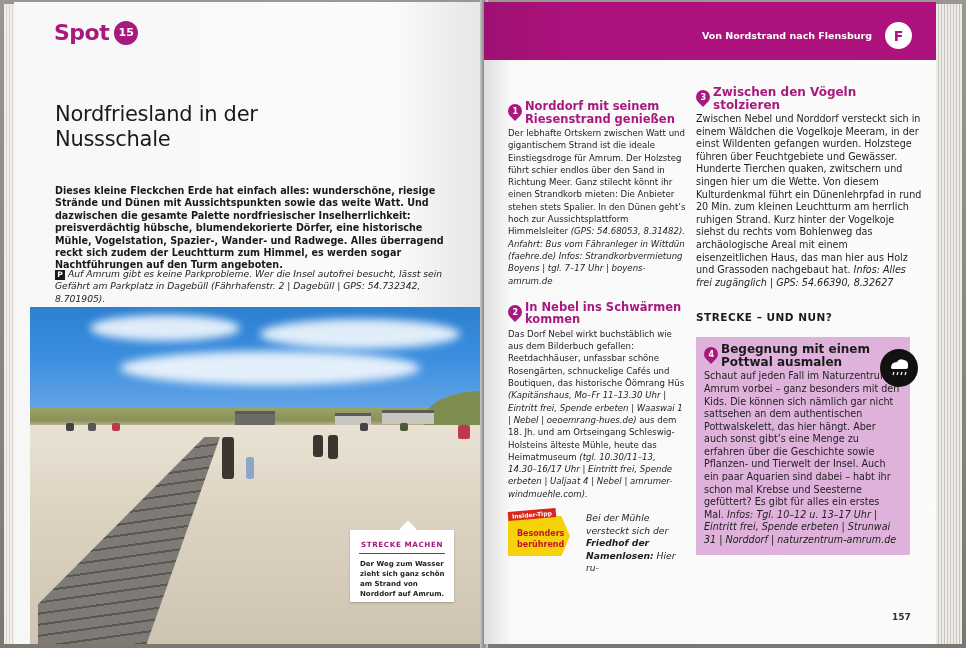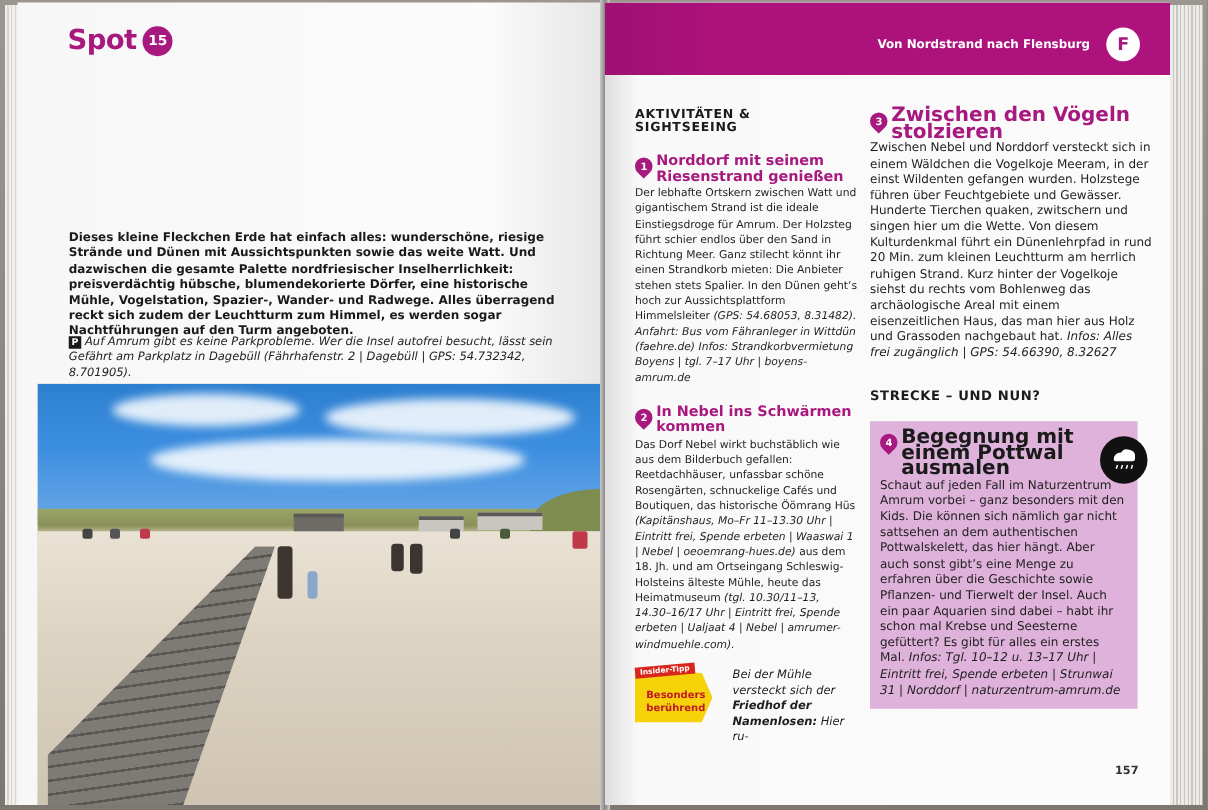--- a/index.html
+++ b/index.html
@@ -142,21 +142,21 @@
     display: flex; align-items: flex-start; gap: 3px; margin-top: 14px;
   }
   .pin {
     flex: 0 0 auto; width: 14px; height: 14px; border-radius: 50% 50% 50% 0; transform: rotate(-45deg);
     background: #a8197f; margin-top: 4px; display: flex; align-items: center; justify-content: center;
   }
   .pin span { transform: rotate(45deg); color: #fff; font-size: 8px; font-weight: bold; }
   .item-title {
     color: #a8197f; font-weight: bold; font-size: 11.5px; line-height: 12.5px;
   }
-  .col2 .item-title { font-size: 16px; }
+  .col2 .item-title { font-size: 12px; }
   .body-text {
     font-size: 8.6px; line-height: 12.3px; color: #1e1e1e; margin-top: 2px;
   }
   .col2 .body-text { font-size: 9.6px; line-height: 12.6px; }
   .body-text b { font-weight: normal; }
   .body-text i { font-style: italic; }
   .insider {
     display: flex; align-items: flex-start; margin-top: 10px; gap: 8px;
   }
   .insider-box {
@@ -200,20 +200,21 @@
 
 <div class="book-bg"></div>
 <div class="edge-left"></div>
 <div class="edge-right"></div>
 
 <div class="page page-left">
   <div class="spot">
     <span class="spot-label">Spot</span>
     <span class="spot-num">15</span>
   </div>
+  <div class="subtitle">Nordfriesland in der Nussschale</div>
   <div class="intro">Dieses kleine Fleckchen Erde hat einfach alles: wunderschöne, riesige Strände und Dünen mit Aussichtspunkten sowie das weite Watt. Und dazwischen die gesamte Palette nordfriesischer Inselherrlichkeit: preisverdächtig hübsche, blumendekorierte Dörfer, eine historische Mühle, Vogelstation, Spazier-, Wander- und Radwege. Alles überragend reckt sich zudem der Leuchtturm zum Himmel, es werden sogar Nachtführungen auf den Turm angeboten.</div>
   <div class="parking">
     <span class="p-icon">P</span><span>Auf Amrum gibt es keine Parkprobleme. Wer die Insel autofrei besucht, lässt sein Gefährt am Parkplatz in Dagebüll (Fährhafenstr. 2 | Dagebüll | GPS: 54.732342, 8.701905).</span>
   </div>
 
   <div class="photo" title="Holzsteg am Strand von Norddorf auf Amrum">
     <div class="sky">
       <div class="cloud" style="left:60px;top:8px;width:150px;height:26px;"></div>
       <div class="cloud" style="left:90px;top:44px;width:300px;height:34px;"></div>
       <div class="cloud" style="left:230px;top:12px;width:200px;height:30px;"></div>
@@ -230,32 +231,35 @@
     <div class="person" style="left:283px;top:128px;width:10px;height:22px;"></div>
     <div class="person" style="left:298px;top:128px;width:10px;height:24px;"></div>
     <div class="chair" style="left:82px;top:116px;background:#c0394a;"></div>
     <div class="chair" style="left:58px;top:116px;background:#555;"></div>
     <div class="chair" style="left:36px;top:116px;background:#444;"></div>
     <div class="chair" style="left:330px;top:116px;background:#444;"></div>
     <div class="chair" style="left:370px;top:116px;background:#4a5a3a;"></div>
     <div class="chair" style="left:428px;top:118px;width:12px;height:14px;background:#c0394a;"></div>
   </div>
 
+  <div class="strecke" style="left:336px;top:528px;">
+    <div class="strecke-title">STRECKE MACHEN</div>
+    <div class="strecke-text">Der Weg zum Wasser zieht sich ganz schön am Strand von Norddorf auf Amrum.</div>
+  </div>
 </div>
 
 <div class="gutter"></div>
 
 <div class="page page-right">
   <div class="header-band">
     <span class="header-title">Von Nordstrand nach Flensburg</span>
     <span class="header-badge">F</span>
   </div>
 
   <div class="col1">
-    <div class="section-title">AKTIVITÄTEN &amp; SIGHTSEEING</div>
 
     <div class="item-head">
       <span class="pin">
           <span>1</span>
         </span>
       <span class="item-title">Norddorf mit seinem Riesenstrand genießen</span>
     </div>
     <div class="body-text">Der lebhafte Ortskern zwischen Watt und gigantischem Strand ist die ideale Einstiegsdroge für Amrum. Der Holzsteg führt schier endlos über den Sand in Richtung Meer. Ganz stilecht könnt ihr einen <b>Strandkorb</b> mieten: Die Anbieter stehen stets Spalier. In den Dünen geht’s hoch zur <b>Aussichtsplattform Himmelsleiter</b> <i>(GPS: 54.68053, 8.31482).</i> <b><i>Anfahrt:</i></b> <i>Bus vom Fähranleger in Wittdün (faehre.de)</i> <b><i>Infos:</i></b> <i>Strandkorbvermietung Boyens | tgl. 7–17 Uhr | boyens-amrum.de</i></div>
 
     <div class="item-head">

